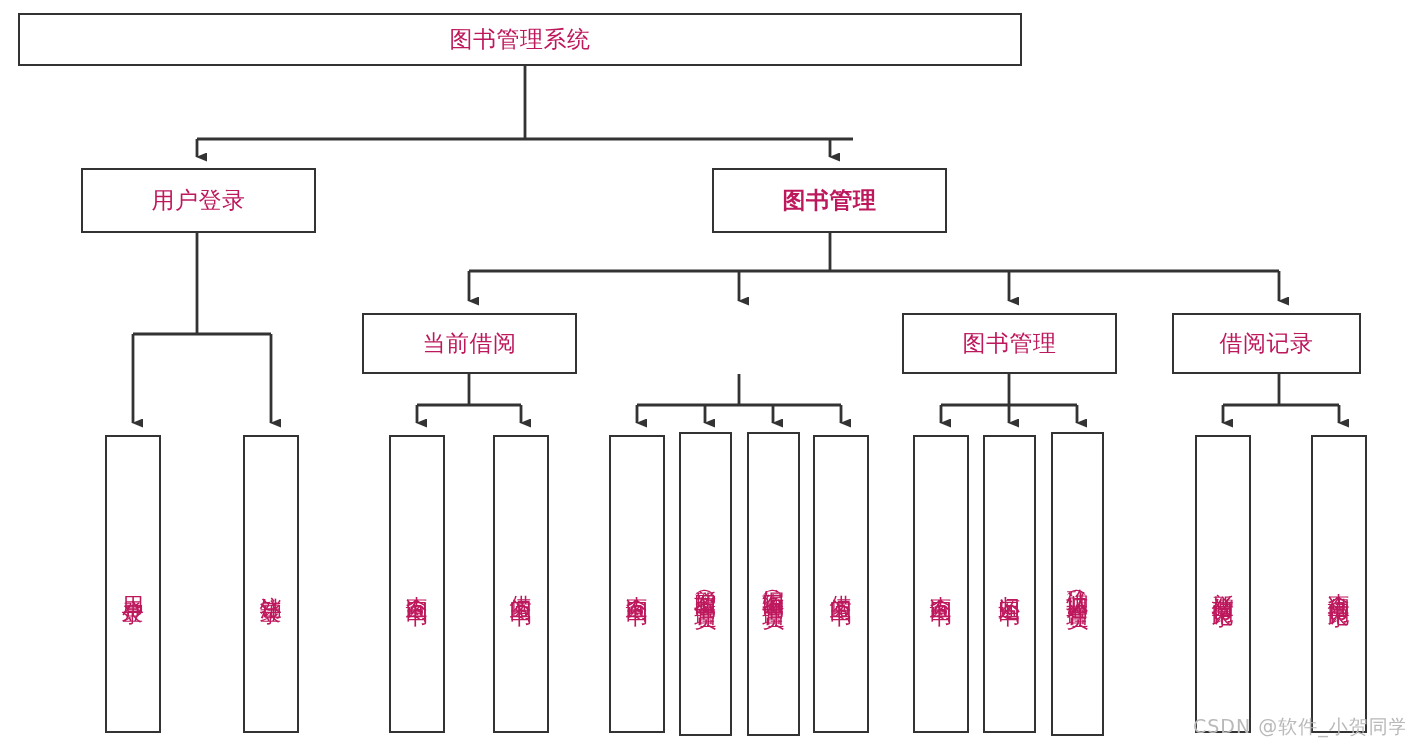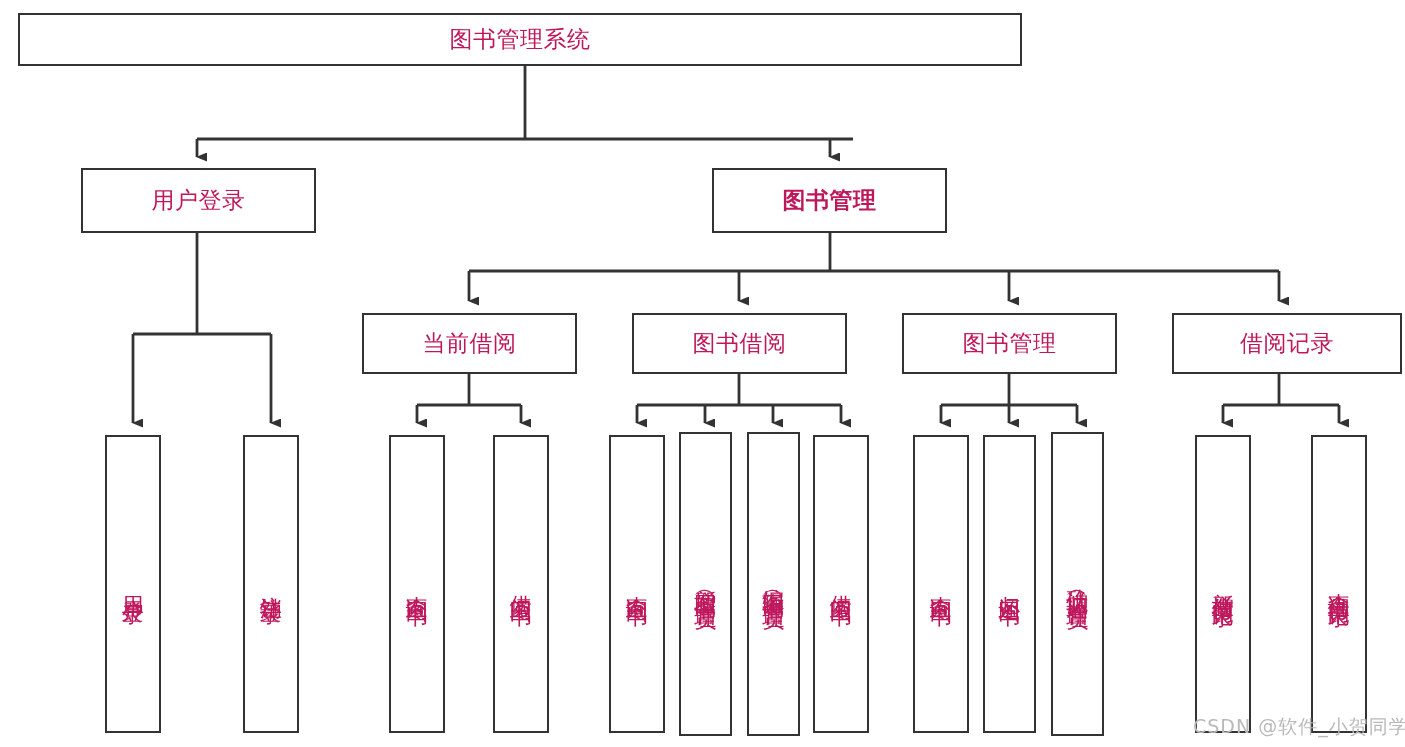--- a/index.html
+++ b/index.html
@@ -131,27 +131,24 @@
   <div class="node h" style="left:81px; top:168px; width:235px; height:65px;">
     <span>用户登录</span>
   </div>
   <div class="node h" style="left:712px; top:168px; width:235px; height:65px;font-weight:bold;">
     <span>图书管理</span>
   </div>
 
   <div class="node h" style="left:362px; top:313px; width:215px; height:61px;">
     <span>当前借阅</span>
   </div>
-  <div class="node h" style="left:632px; top:313px; width:215px; height:61px;">
-    <span>图书借阅</span>
-  </div>
   <div class="node h" style="left:902px; top:313px; width:215px; height:61px;">
     <span>图书管理</span>
   </div>
-  <div class="node h" style="left:1172px; top:313px; width:230px; height:61px;">
+  <div class="node h" style="left:1172px; top:313px; width:189px; height:61px;">
     <span>借阅记录</span>
   </div>
 
   <div class="node v" style="left:105px; top:435px; width:56px; height:298px;">
     <span class="vtext">用户登录</span>
   </div>
   <div class="node v" style="left:243px; top:435px; width:56px; height:298px;">
     <span class="vtext">注销登录</span>
   </div>
 

